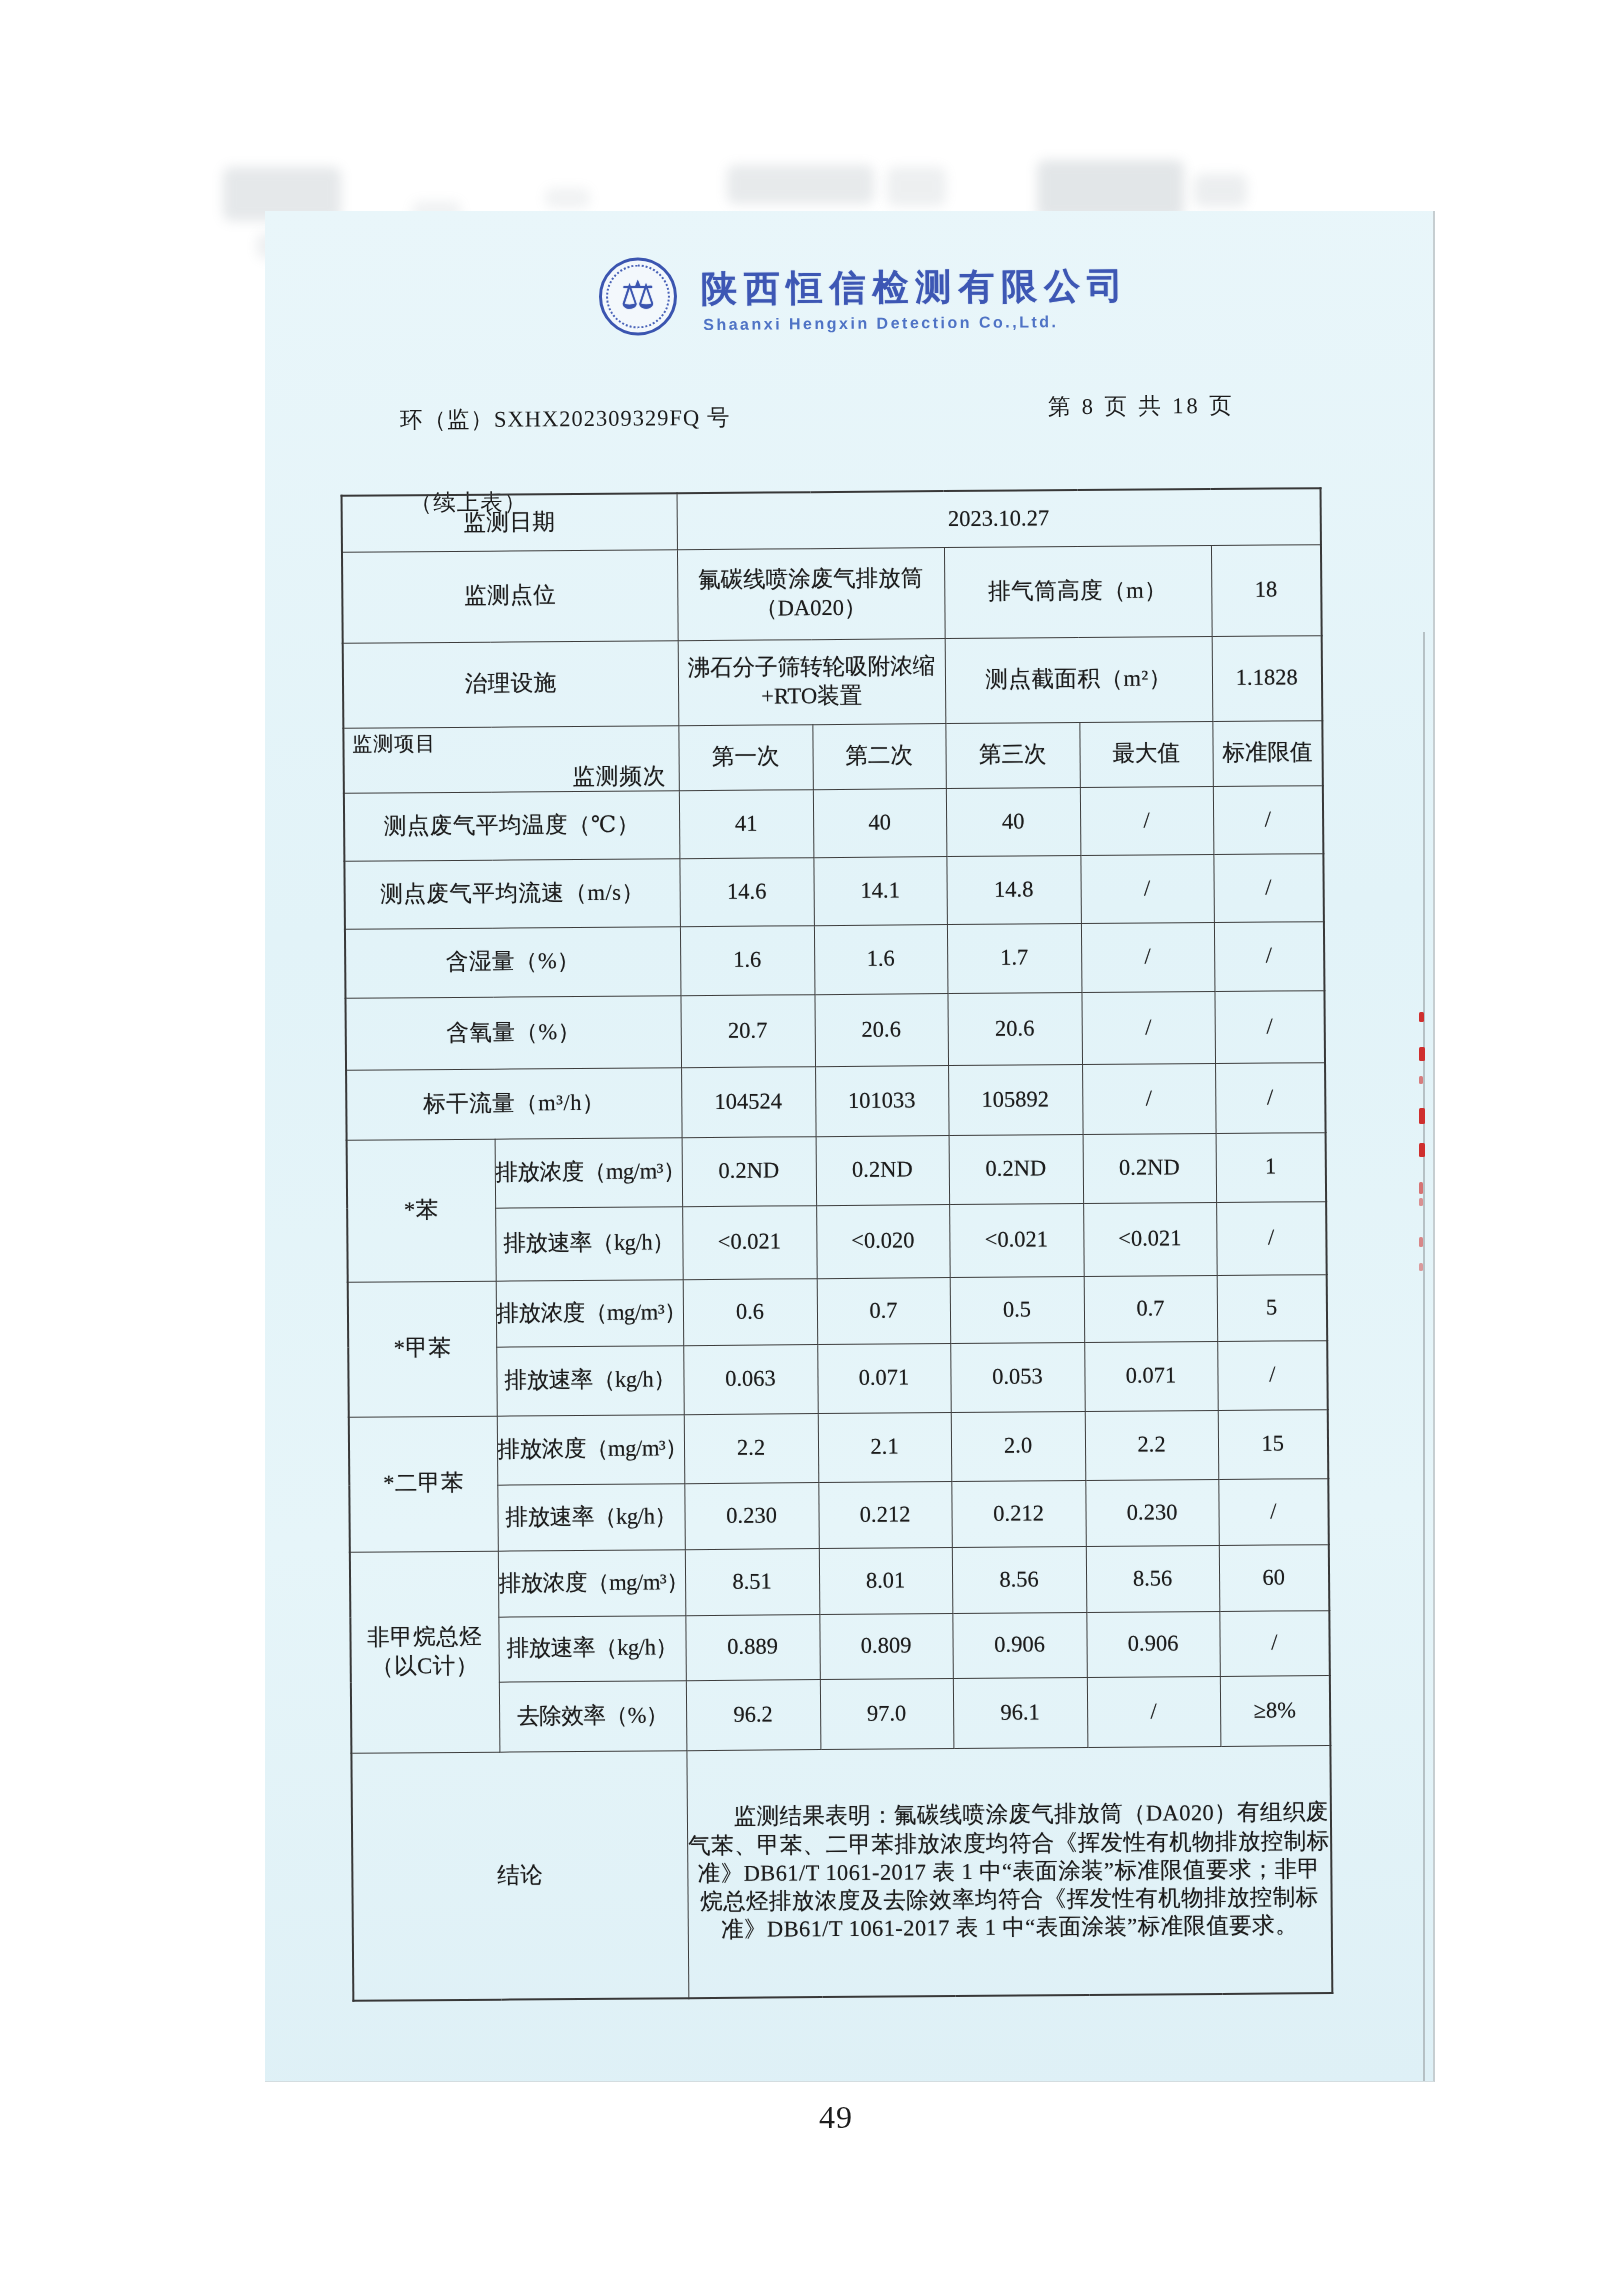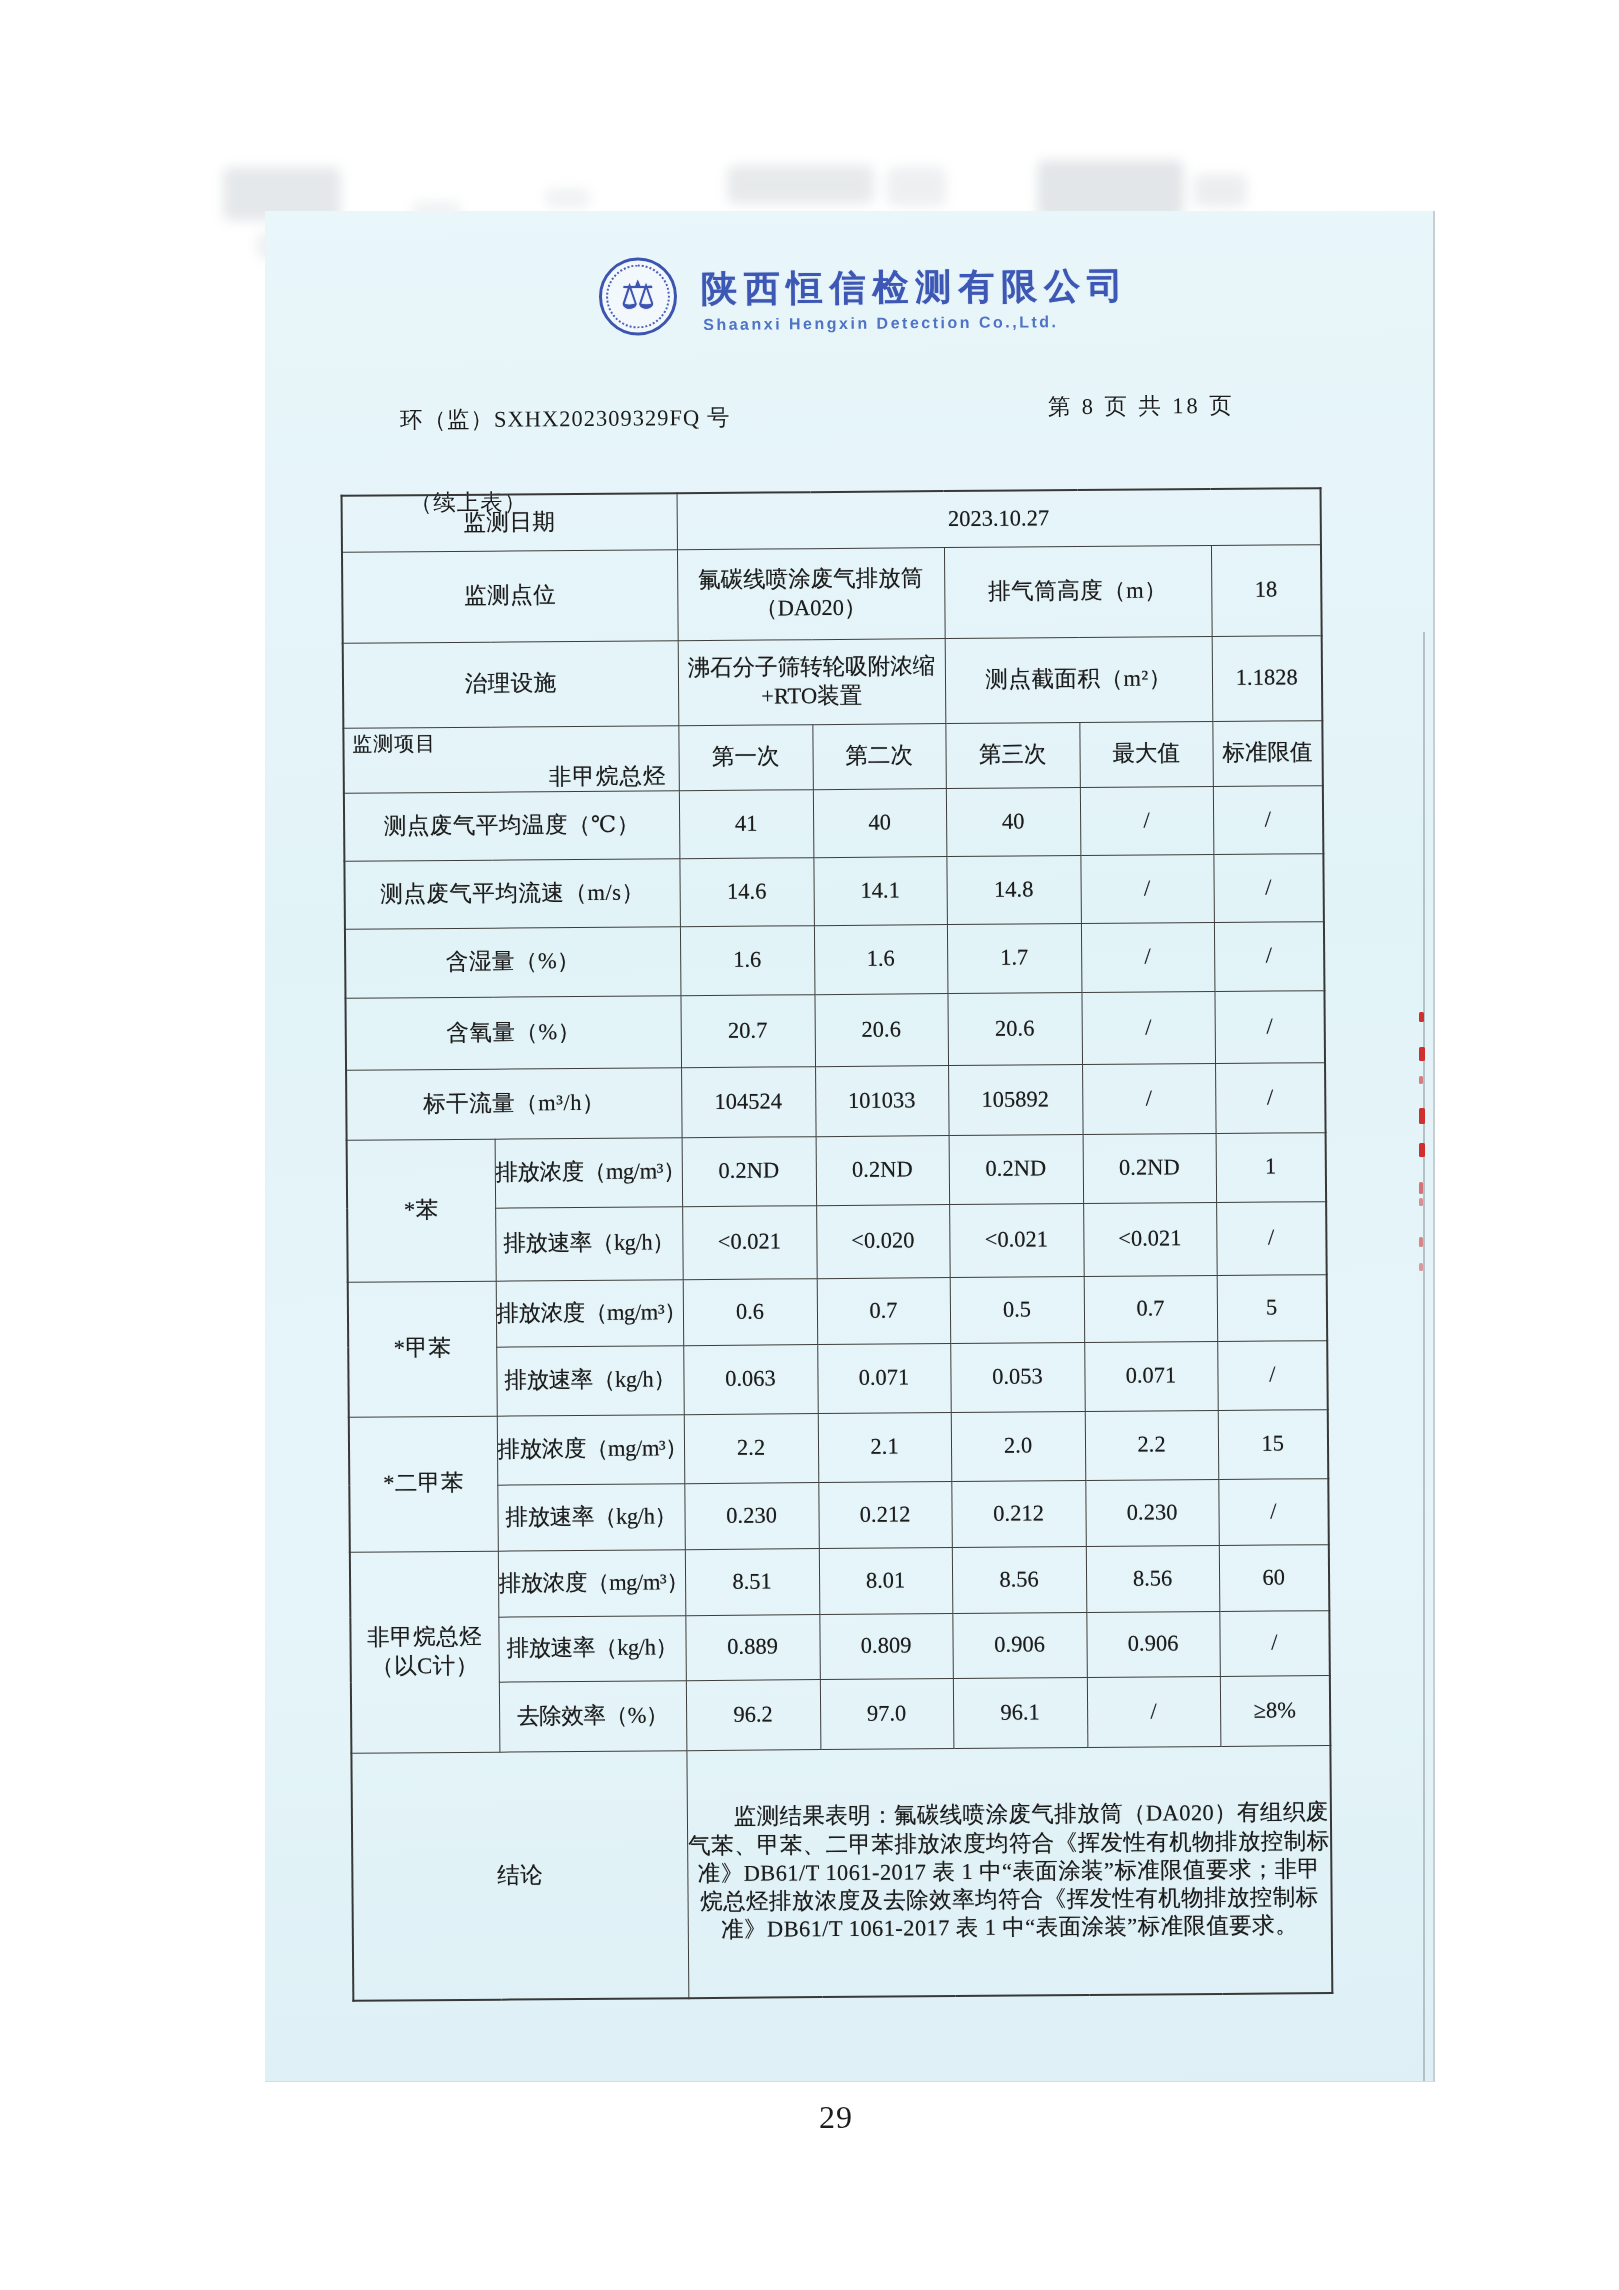--- a/index.html
+++ b/index.html
@@ -156,21 +156,21 @@
             <td class="val" colspan="2" style="padding:0 7.8px">沸石分子筛转轮吸附浓缩+RTO装置</td>
             <td class="lbl" colspan="2">测点截面积（m²）</td>
             <td class="val">1.1828</td>
           </tr>
           <tr style="height:65px">
             <td class="diag" colspan="2">
               <div class="diag-inner">
                 <svg viewBox="0 0 342 66" preserveAspectRatio="none">
                   <line x1="0" y1="0" x2="342" y2="66" stroke="#3d3d3d" stroke-width="1.6"></line>
                 </svg>
-                <span class="diag-top">非甲烷总烃</span>
+                <span class="diag-top">监测频次</span>
                 <span class="diag-bottom">监测项目</span>
               </div>
             </td>
             <td>第一次</td>
             <td>第二次</td>
             <td>第三次</td>
             <td>最大值</td>
             <td>标准限值</td>
           </tr>
 
@@ -298,14 +298,14 @@
           <tr style="height:248px">
             <td class="lbl" colspan="2">结论</td>
             <td class="conc-text" colspan="5">监测结果表明：氟碳线喷涂废气排放筒（DA020）有组织废气苯、甲苯、二甲苯排放浓度均符合《挥发性有机物排放控制标准》DB61/T 1061-2017 表 1 中“表面涂装”标准限值要求；非甲烷总烃排放浓度及去除效率均符合《挥发性有机物排放控制标准》DB61/T 1061-2017 表 1 中“表面涂装”标准限值要求。</td>
           </tr>
         </tbody>
       </table>
     </div>
   </div>
 </div>
 
-<div class="footer-num">29</div>
+<div class="footer-num">49</div>
 
 
 </body></html>

